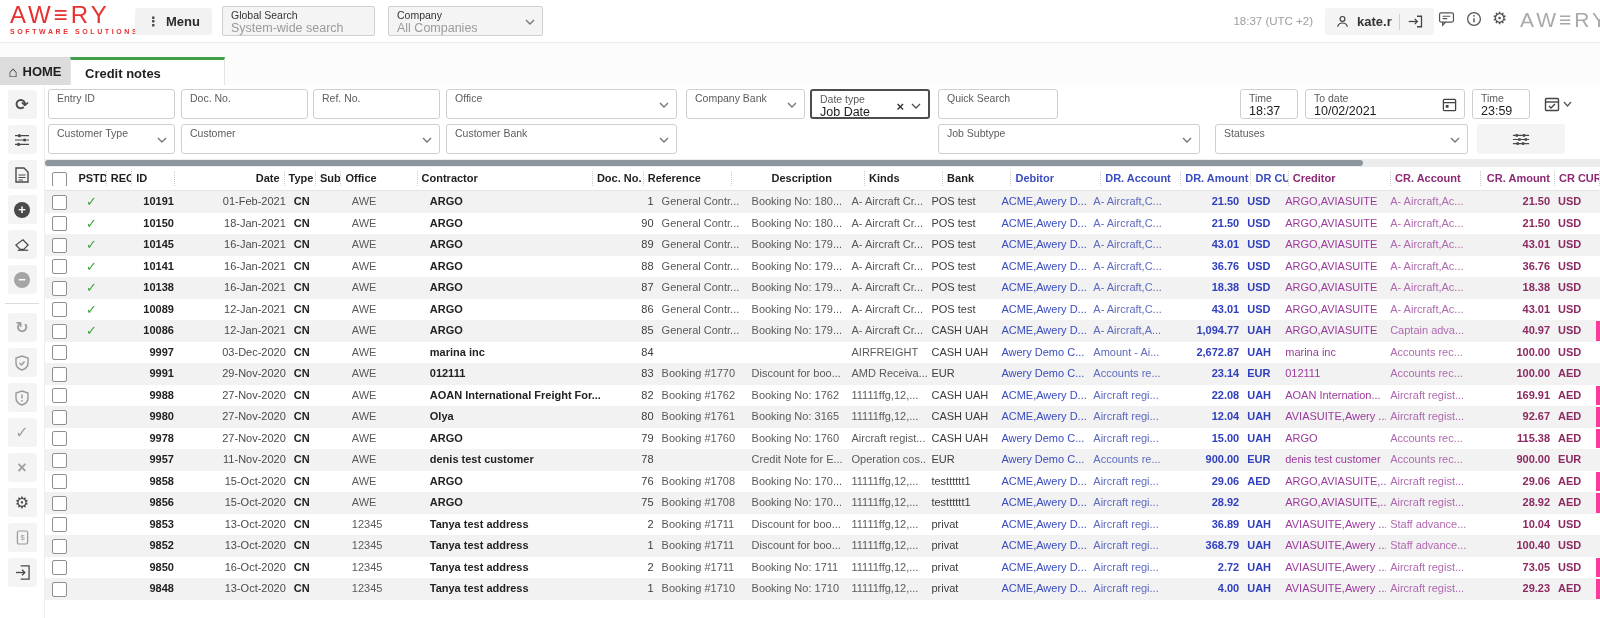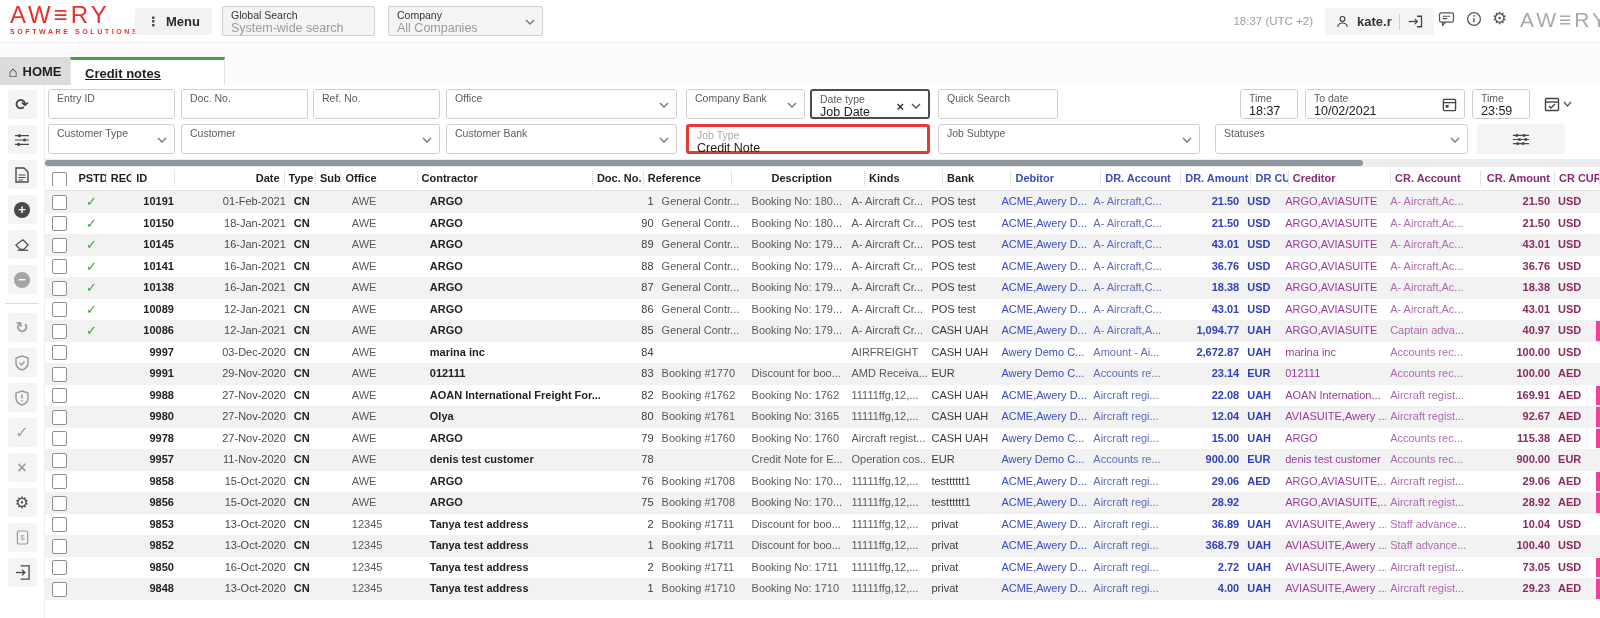--- a/index.html
+++ b/index.html
@@ -25,21 +25,21 @@
   .vdiv{width:1px;height:16px;background:#cfcfcf;}
   .icbtn{position:absolute;top:11px;background:none;border:none;padding:0;cursor:pointer;color:#555;}
   .gearglyph{font-size:17px;color:#555;line-height:18px;}
   .glogo{position:absolute;left:1520px;top:8px;color:#a9a9a9;font-size:21px;letter-spacing:3px;}
 
   
   .tabstrip{position:relative;height:43px;background:#fcfcfc;}
   .tab{position:absolute;bottom:0;height:29px;display:flex;align-items:center;cursor:pointer;font-size:13px;font-weight:700;color:#1f1f1f;box-sizing:border-box;}
   .tab-home{left:0;width:70px;background:#dcdcdc;justify-content:center;gap:5px;}
   .home-ic{font-size:15px;line-height:14px;}
-  .tab-active{left:70px;width:155px;background:#fff;border-top:3px solid #43a047;border-left:1px solid #e4e4e4;border-right:1px solid #e4e4e4;padding-left:14px;text-decoration:underline;}
+  .tab-active{left:70px;width:155px;background:#fff;border-top:3px solid #43a047;border-left:1px solid #e4e4e4;border-right:1px solid #e4e4e4;padding-left:14px;}
 
   
   .content{position:absolute;top:85px;left:0;right:0;bottom:0;display:flex;}
   .rail{width:45px;background:#fff;border-right:1px solid #efefef;box-sizing:border-box;display:flex;flex-direction:column;align-items:center;padding-top:5px;gap:6px;}
   .rbtn{width:29px;height:29px;background:#f4f4f4;border:none;border-radius:3px;display:flex;align-items:center;justify-content:center;cursor:pointer;padding:0;color:#4a4a4a;font-family:inherit;}
   .rbtn.dim{color:#9f9f9f;}
   .rbtn .g{font-size:16px;line-height:16px;font-weight:700;}
   .rdiv{width:34px;height:1px;background:#dcdcdc;margin:3px 0;}
   .ccirc{width:16px;height:16px;border-radius:50%;background:#4a4a4a;color:#fff;font-size:13px;font-weight:700;display:flex;align-items:center;justify-content:center;line-height:15px;}
   .ccirc.gray{background:#a5a5a5;}
@@ -333,24 +333,20 @@
             </span>
           </div>
         <div class="ff r2" style="left:401px;width:231px">
             <div class="fl">Customer Bank</div>
             <span class="fchev">
               <svg width="10" height="6">
                 <path d="M1 1l4 4 4-4" stroke="#777" fill="none" stroke-width="1.4"></path>
               </svg>
             </span>
           </div>
-        <div class="ff r2 hot" style="left:641px;width:244px">
-          <div class="fl pl">Job Type</div>
-          <div class="fv">Credit Note</div>
-        </div>
         <div class="ff r2" style="left:1170px;width:253px">
             <div class="fl">Statuses</div>
             <span class="fchev">
               <svg width="10" height="6">
                 <path d="M1 1l4 4 4-4" stroke="#777" fill="none" stroke-width="1.4"></path>
               </svg>
             </span>
           </div>
         <div class="ff r2" style="left:893px;width:262px">
             <div class="fl">Job Subtype</div>

